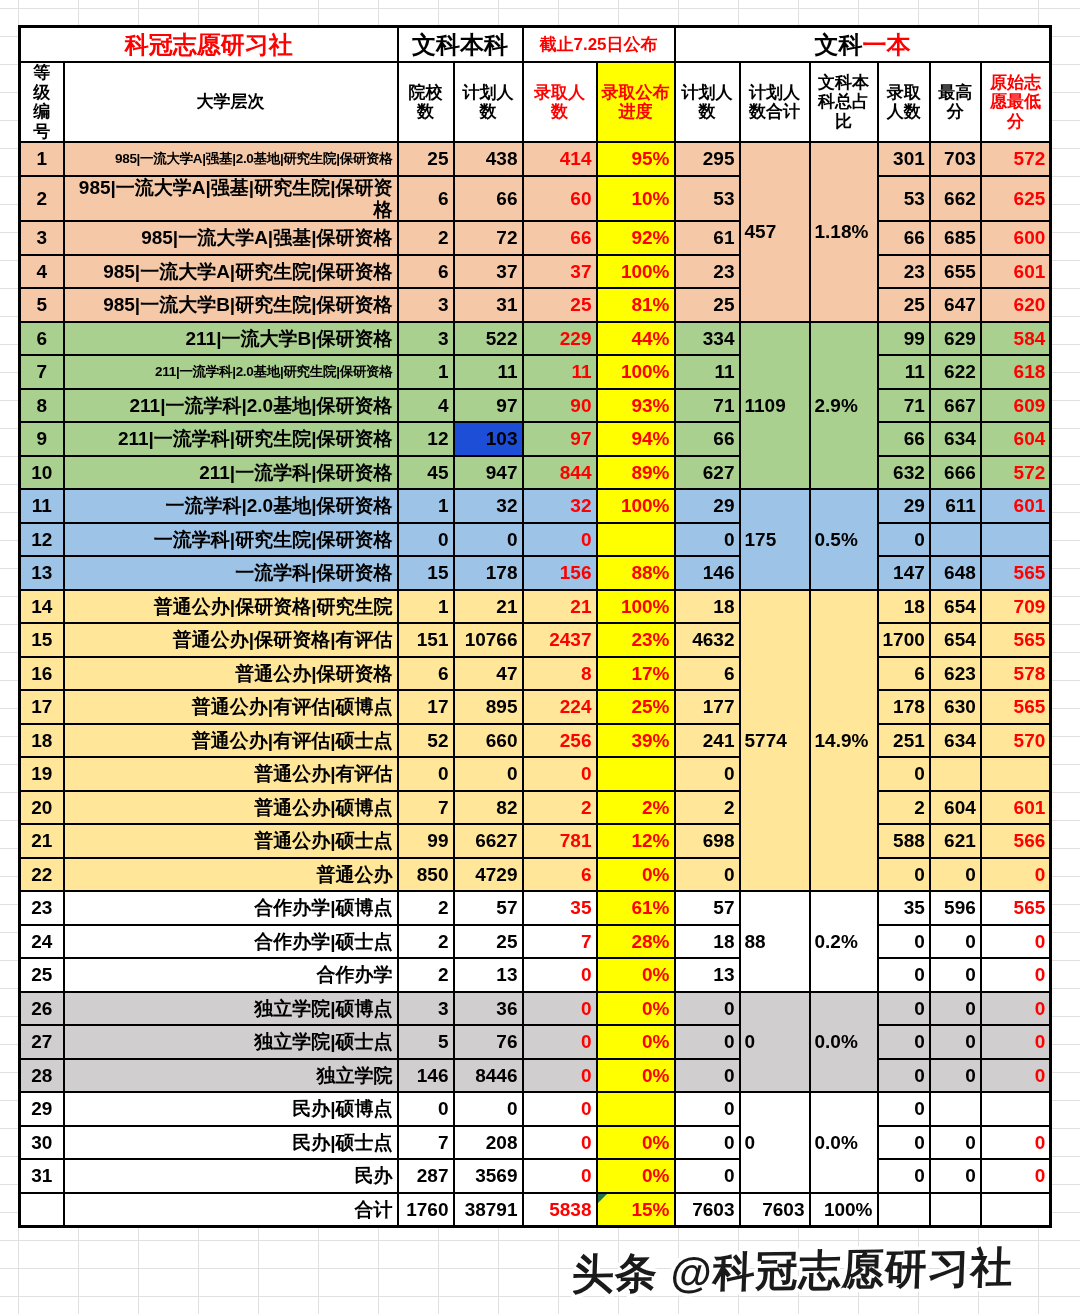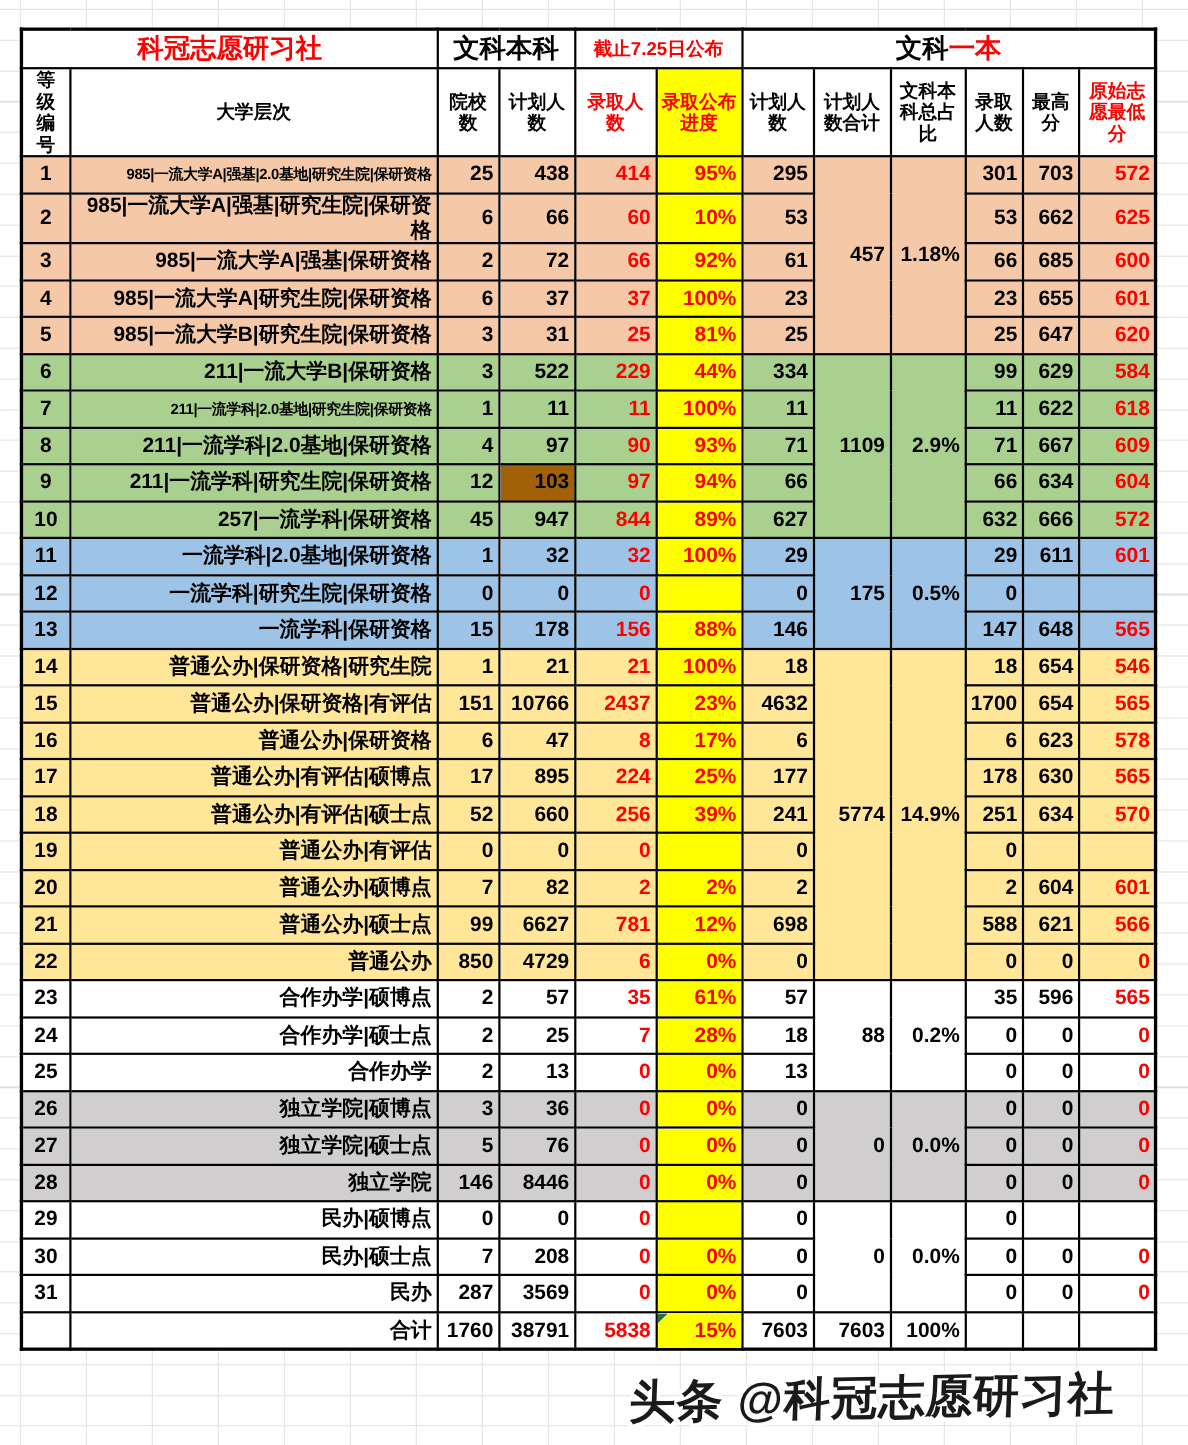--- a/index.html
+++ b/index.html
@@ -32,21 +32,21 @@
   tr.title-row td{height:33px;text-align:center;font-size:24px;}
   tr.title-row td.small-title{font-size:17px;}
   tr.header-row th{height:74px;text-align:center;font-size:17px;vertical-align:middle;}
   tr.data-row td{height:31.5px;font-size:19px;}
   td.al{text-align:right}
   td.ac{text-align:center}
   td.ar{text-align:right}
   td.tier{font-size:17px;}
   td.tier.long{font-size:13.5px;letter-spacing:-0.3px;}
   td.red{color:#ff0000;}
-  td.merged{text-align:right;font-size:18px;}
+  td.merged{text-align:left;font-size:18px;}
   td.corner{position:relative;}
   td.corner::before{
     content:"";position:absolute;left:0;top:0;
     border-style:solid;border-width:9px 9px 0 0;
     border-color:#217346 transparent transparent transparent;
   }
   .watermark{
     position:absolute;left:572px;top:1243px;
     font-size:42px;font-weight:bold;color:#1a1a1a;
     white-space:nowrap;letter-spacing:1px;
@@ -192,31 +192,31 @@
         <td class="ar red" style="background: rgb(255, 255, 0);">93%</td>
         <td class="ar" style="background: rgb(169, 208, 142);">71</td>
         <td class="ar" style="background: rgb(169, 208, 142);">71</td>
         <td class="ar" style="background: rgb(169, 208, 142);">667</td>
         <td class="ar red" style="background: rgb(169, 208, 142);">609</td>
       </tr>
       <tr class="data-row">
         <td class="ac" style="background: rgb(169, 208, 142);">9</td>
         <td class="al tier" style="background: rgb(169, 208, 142);">211|一流学科|研究生院|保研资格</td>
         <td class="ar" style="background: rgb(169, 208, 142);">12</td>
-        <td class="ar" style="background: #a16207;">103</td>
+        <td class="ar" style="background: #1d4ed8;">103</td>
         <td class="ar red" style="background: rgb(169, 208, 142);">97</td>
         <td class="ar red" style="background: rgb(255, 255, 0);">94%</td>
         <td class="ar" style="background: rgb(169, 208, 142);">66</td>
         <td class="ar" style="background: rgb(169, 208, 142);">66</td>
         <td class="ar" style="background: rgb(169, 208, 142);">634</td>
         <td class="ar red" style="background: rgb(169, 208, 142);">604</td>
       </tr>
       <tr class="data-row">
         <td class="ac" style="background: rgb(169, 208, 142);">10</td>
-        <td class="al tier" style="background: rgb(169, 208, 142);">257|一流学科|保研资格</td>
+        <td class="al tier" style="background: rgb(169, 208, 142);">211|一流学科|保研资格</td>
         <td class="ar" style="background: rgb(169, 208, 142);">45</td>
         <td class="ar" style="background: rgb(169, 208, 142);">947</td>
         <td class="ar red" style="background: rgb(169, 208, 142);">844</td>
         <td class="ar red" style="background: rgb(255, 255, 0);">89%</td>
         <td class="ar" style="background: rgb(169, 208, 142);">627</td>
         <td class="ar" style="background: rgb(169, 208, 142);">632</td>
         <td class="ar" style="background: rgb(169, 208, 142);">666</td>
         <td class="ar red" style="background: rgb(169, 208, 142);">572</td>
       </tr>
       <tr class="data-row">
@@ -262,21 +262,21 @@
         <td class="al tier" style="background: rgb(255, 230, 153);">普通公办|保研资格|研究生院</td>
         <td class="ar" style="background: rgb(255, 230, 153);">1</td>
         <td class="ar" style="background: rgb(255, 230, 153);">21</td>
         <td class="ar red" style="background: rgb(255, 230, 153);">21</td>
         <td class="ar red" style="background: rgb(255, 255, 0);">100%</td>
         <td class="ar" style="background: rgb(255, 230, 153);">18</td>
         <td class="merged" rowspan="9" style="background: rgb(255, 230, 153);">5774</td>
         <td class="merged" rowspan="9" style="background: rgb(255, 230, 153);">14.9%</td>
         <td class="ar" style="background: rgb(255, 230, 153);">18</td>
         <td class="ar" style="background: rgb(255, 230, 153);">654</td>
-        <td class="ar red" style="background: rgb(255, 230, 153);">546</td>
+        <td class="ar red" style="background: rgb(255, 230, 153);">709</td>
       </tr>
       <tr class="data-row">
         <td class="ac" style="background: rgb(255, 230, 153);">15</td>
         <td class="al tier" style="background: rgb(255, 230, 153);">普通公办|保研资格|有评估</td>
         <td class="ar" style="background: rgb(255, 230, 153);">151</td>
         <td class="ar" style="background: rgb(255, 230, 153);">10766</td>
         <td class="ar red" style="background: rgb(255, 230, 153);">2437</td>
         <td class="ar red" style="background: rgb(255, 255, 0);">23%</td>
         <td class="ar" style="background: rgb(255, 230, 153);">4632</td>
         <td class="ar" style="background: rgb(255, 230, 153);">1700</td>

